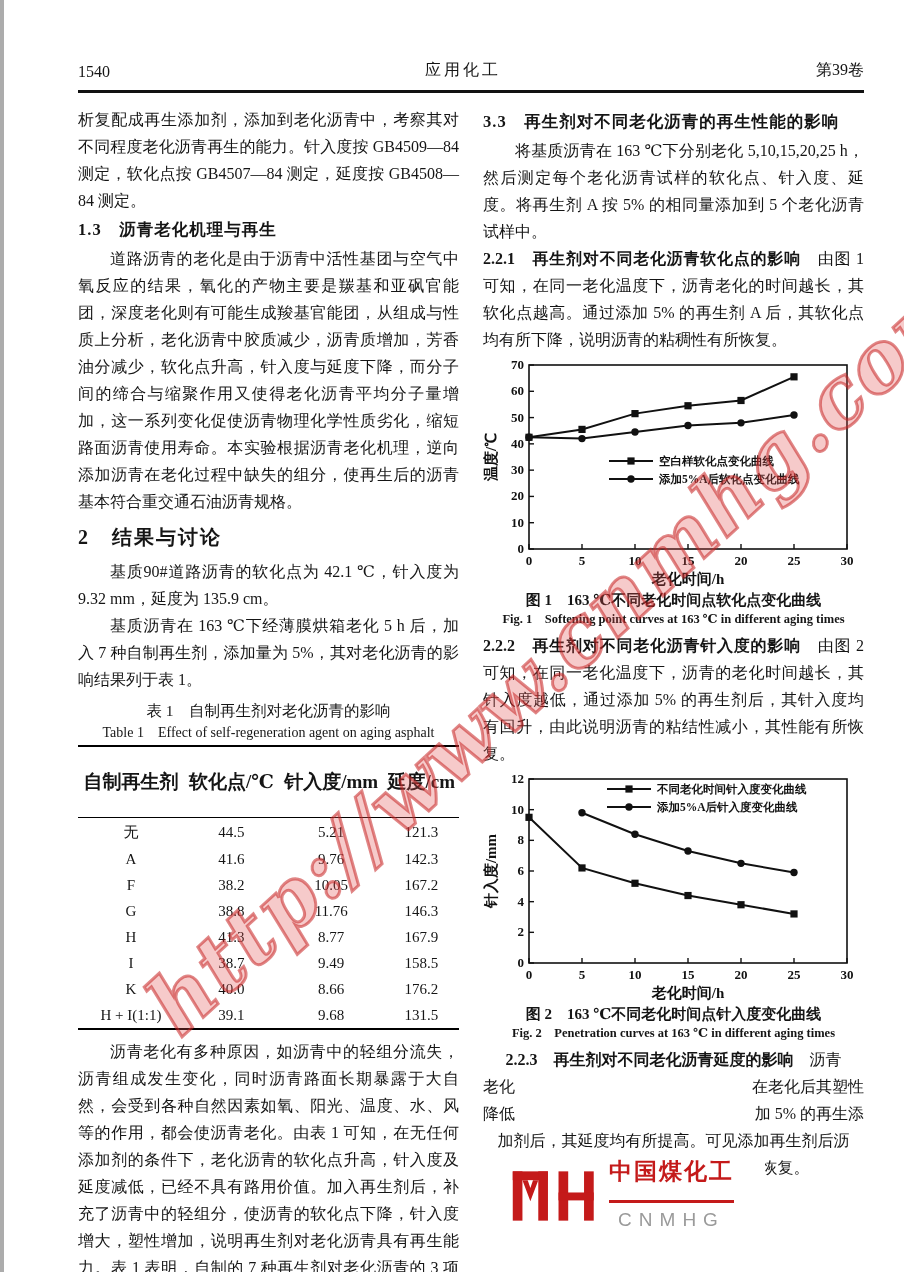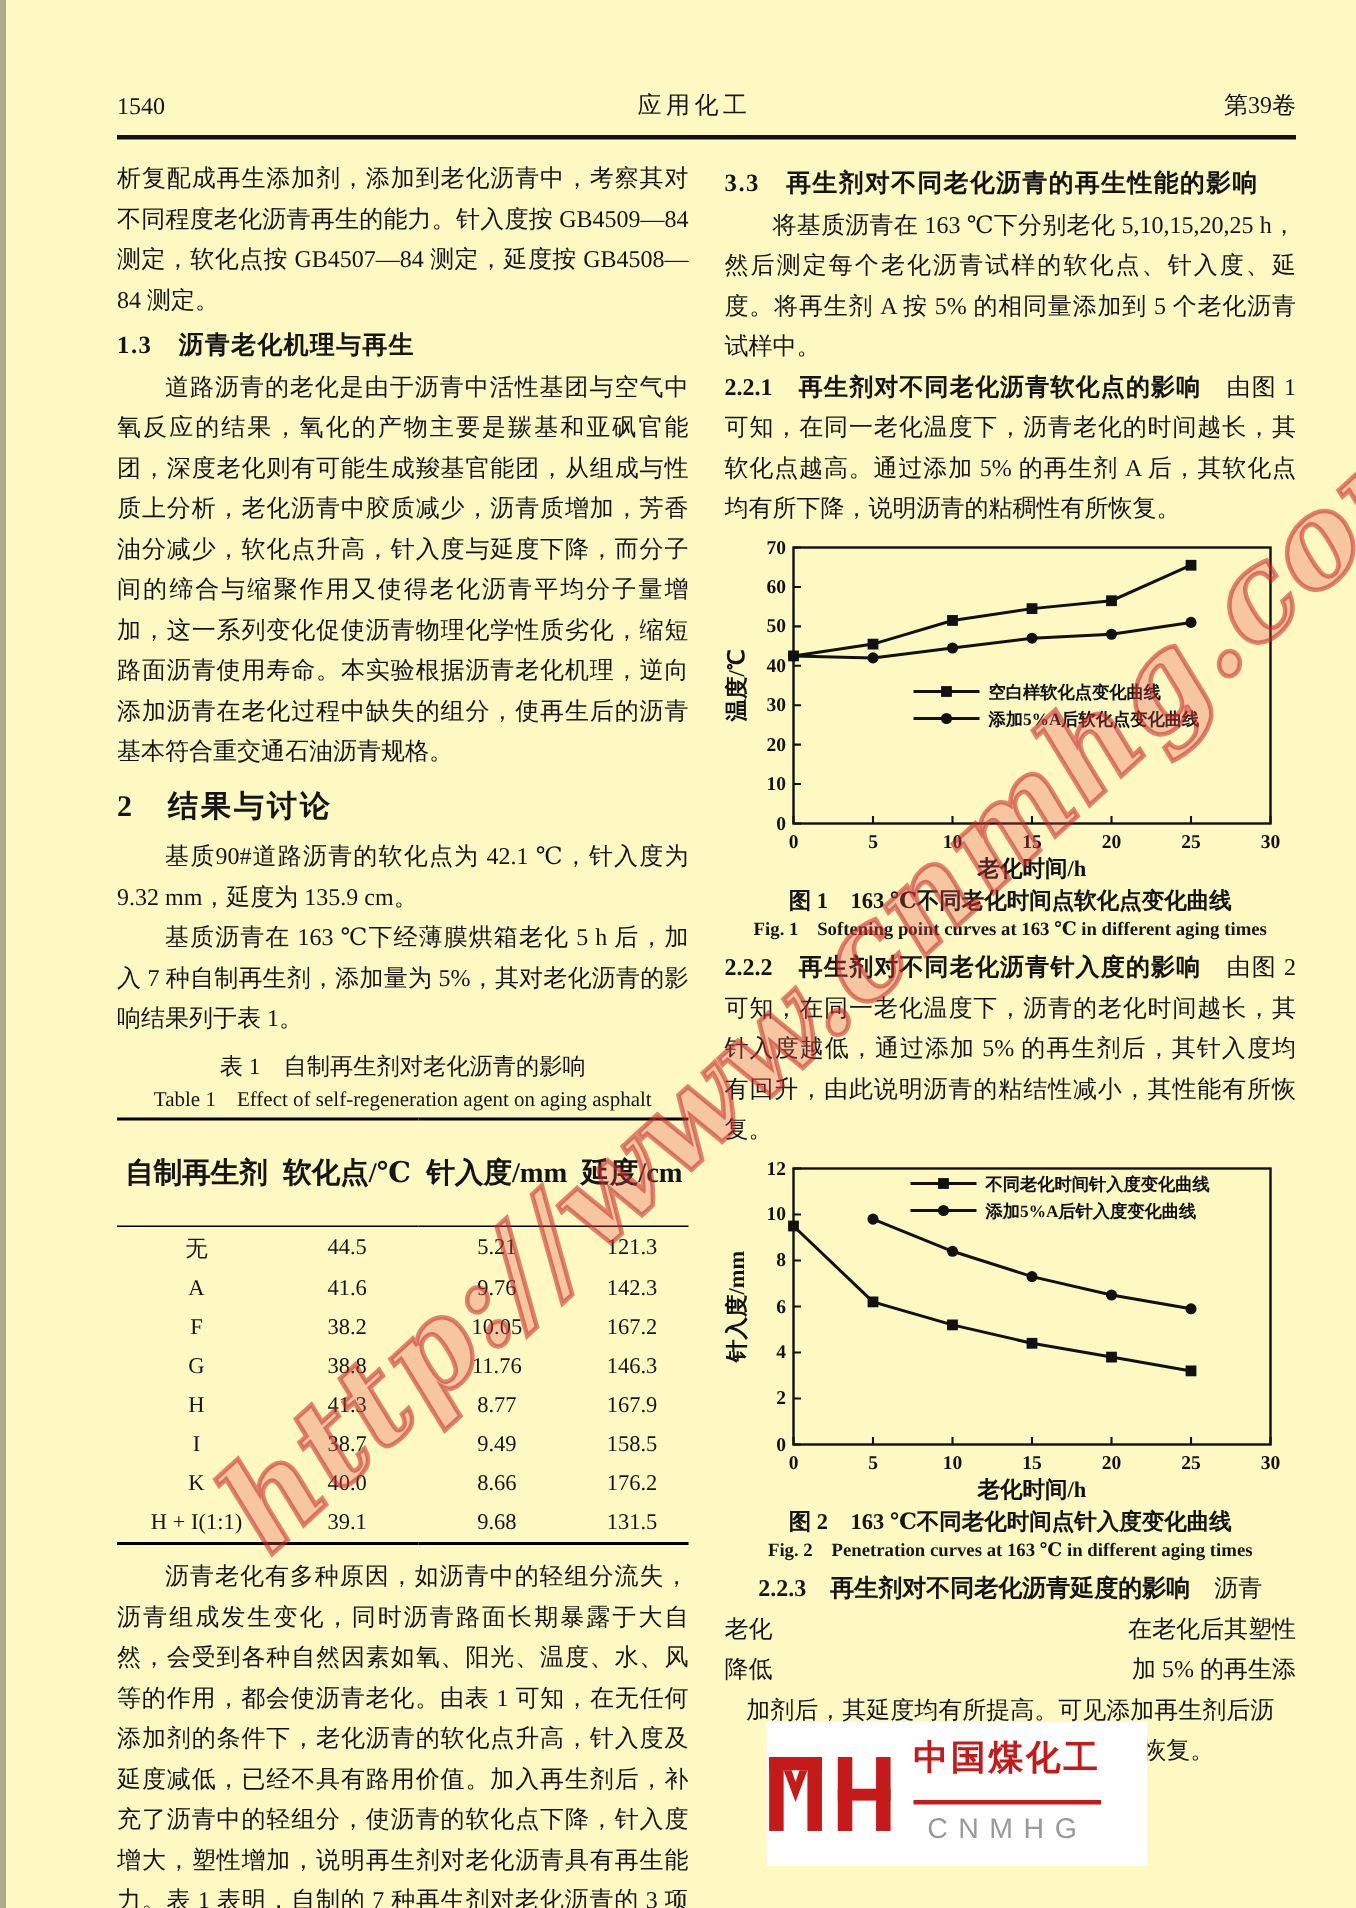--- a/index.html
+++ b/index.html
@@ -1,16 +1,16 @@
 <!DOCTYPE html>
 <html><head>
 <meta charset="utf-8">
 <style>
   html,body{margin:0;padding:0;background:#e8e8e4;}
-  .page{position:relative;width:904px;height:1272px;background:#fef9c3;margin:0 auto;
+  .page{position:relative;width:904px;height:1272px;background:#ffffff;margin:0 auto;
         font-family:"Liberation Serif","DejaVu Serif",serif;color:#151515;overflow:hidden;}
   .scan-edge{position:absolute;left:0;top:0;width:4px;height:100%;background:#5a5a5a;opacity:.5;}
   .header{position:absolute;left:78px;top:60px;width:786px;display:flex;justify-content:space-between;
           align-items:flex-end;font-size:16px;border-bottom:3px solid #111;padding-bottom:9px;}
   .header .ctr{letter-spacing:3px;}
   .columns{position:absolute;left:78px;top:106px;width:786px;display:flex;gap:24px;}
   .col{width:381px;}
   .para{font-size:16px;line-height:27px;text-align:justify;margin:0;}
   .indent{text-indent:2em;}
   h2.sec{font-size:20px;font-weight:bold;margin:9px 0 7px;letter-spacing:2px;}

